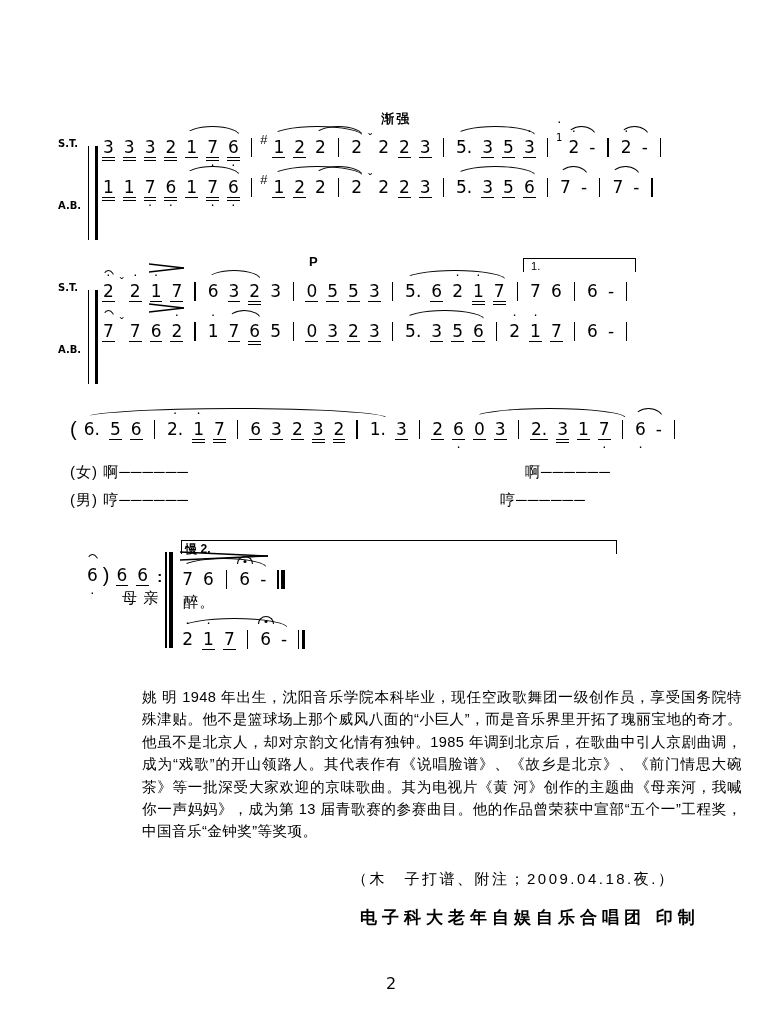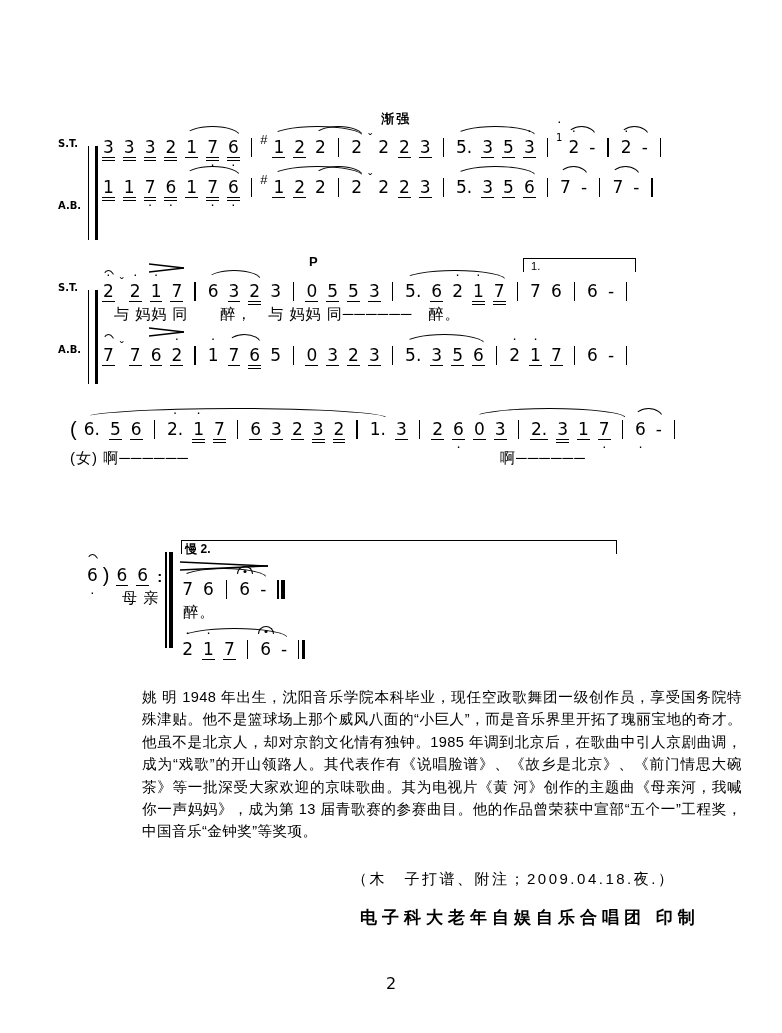--- a/index.html
+++ b/index.html
@@ -37,21 +37,21 @@
   .vlabel{position:absolute;top:-20px;left:6px;font-size:11px;}
   svg.hairpin{position:absolute;top:-17px;left:3px;width:calc(100% - 6px);height:10px;}
 
   
   .s4{display:flex;align-items:flex-start;}
   .s4col{display:flex;flex-direction:column;}
   .s4bar{display:flex;gap:2.5px;margin:12px 4px 0 2px;}
   .s4bar i{display:block;height:96px;}
   .s4bar .thin{width:1.6px;background:#000;}
   .s4bar .thick{width:4px;background:#000;}
-  .s4right{position:relative;padding-top:16px;}
+  .s4right{position:relative;padding-top:6px;}
   .s4bracket{position:absolute;top:0;left:4px;right:0;height:13px;border:1.3px solid #000;border-bottom:none;}
   .s4vlabel{position:absolute;top:1px;left:8px;font-size:12px;font-weight:bold;}
   .s4 .lyr{margin-left:6px;}
 
   
   .noteshdr{font-size:15px;line-height:22px;}
   .noteshdr b{letter-spacing:1px;}
   .notesbody{margin-left:56px;width:600px;font-size:14.6px;line-height:22.4px;text-align:justify;letter-spacing:0.4px;}
   .credit{font-size:15px;letter-spacing:2.5px;}
   .publisher{font-size:17px;font-weight:bold;letter-spacing:5px;}
@@ -206,21 +206,20 @@
         <span class="grp volta">
           <span class="note"><span class="txt">7</span></span>
           <span class="note"><span class="txt">6</span></span>
           <span class="bar"></span>
           <span class="note"><span class="txt">6</span></span>
           <span class="note"><span class="txt">-</span></span>
           <span class="bar"></span>
           <span class="vlabel">1.</span>
         </span>
       </div>
-    <div class="lyr">　与 妈妈 同　　醉，　与 妈妈 同──────　醉。</div>
     <div class="nrow" style="margin-top:14px;" id="s2ab">
         <span class="grp arc">
           <span class="note u1"><span class="txt">7</span></span>
         </span>
         <span class="breath">ˇ</span>
         <span class="note u1"><span class="txt">7</span></span>
         <span class="grp">
           <span class="note u1"><span class="txt">6</span></span>
           <span class="note u1"><span class="da">·</span><span class="txt">2</span></span>
           <svg class="hairpin" viewBox="0 0 100 10" preserveAspectRatio="none">
@@ -292,23 +291,27 @@
         <span class="note u1"><span class="txt">1</span></span>
         <span class="note u1"><span class="txt">7</span><span class="db">·</span></span>
         <span class="bar"></span>
       </span>
       <span class="grp arc">
         <span class="note"><span class="txt">6</span><span class="db">·</span></span>
         <span class="note"><span class="txt">-</span></span>
       </span>
       <span class="bar"></span>
     </div>
-  <div class="lyr" style="margin-top:6px;display:flex;">
+  <div class="lyr" style="margin-top:20px;display:flex;gap:25px;">
     <span style="display:inline-block;width:430px;">(女) 啊──────</span>
     <span>啊──────</span>
+  </div>
+  <div class="lyr" style="margin-top:4px;display:flex;">
+    <span style="display:inline-block;width:430px;">(男) 哼──────</span>
+    <span>哼──────</span>
   </div>
 </div>
 
 <div class="system s4" style="left:82px;top:540px;">
   <div class="s4col">
     <div class="nrow" style="margin-top:20px;" id="s4l">
         <span class="grp arc">
           <span class="note"><span class="txt">6</span><span class="db">·</span></span>
         </span>
         <span class="paren">)</span>

